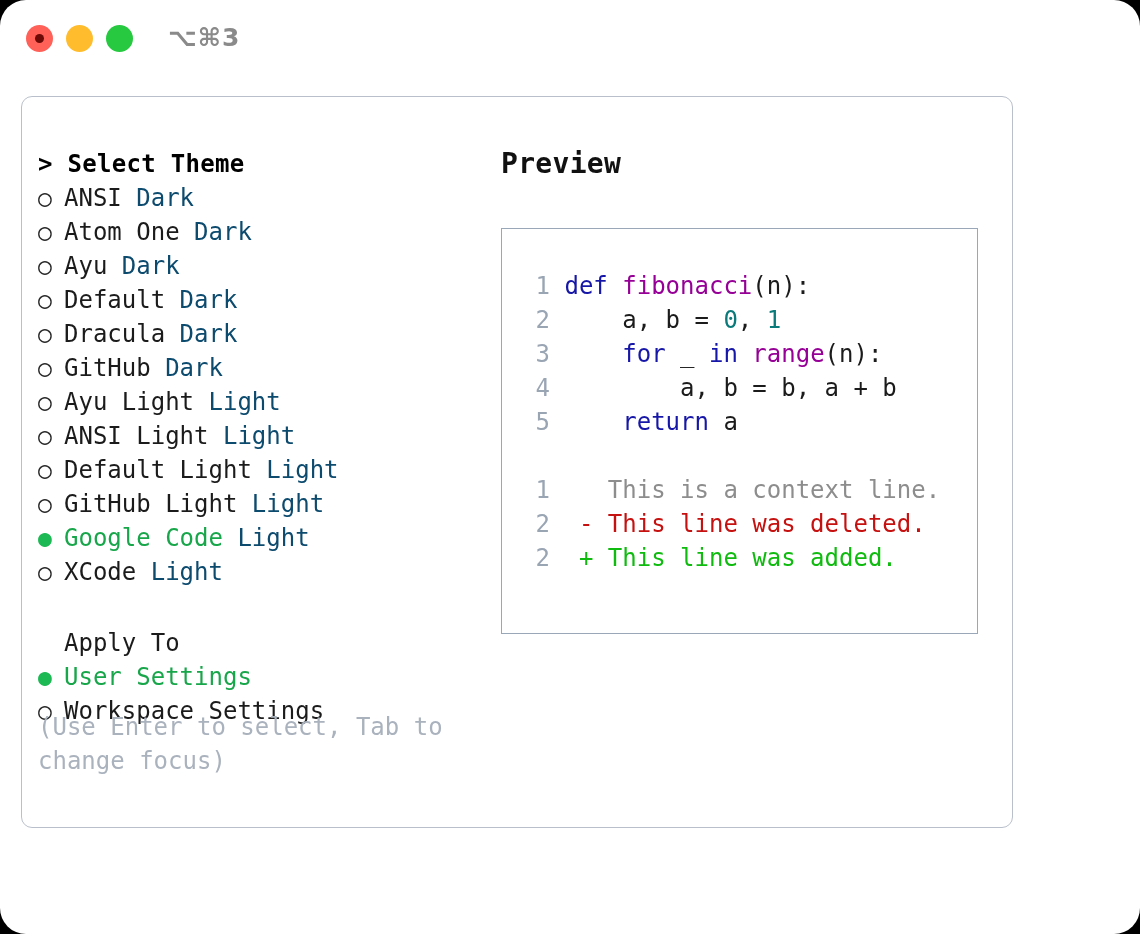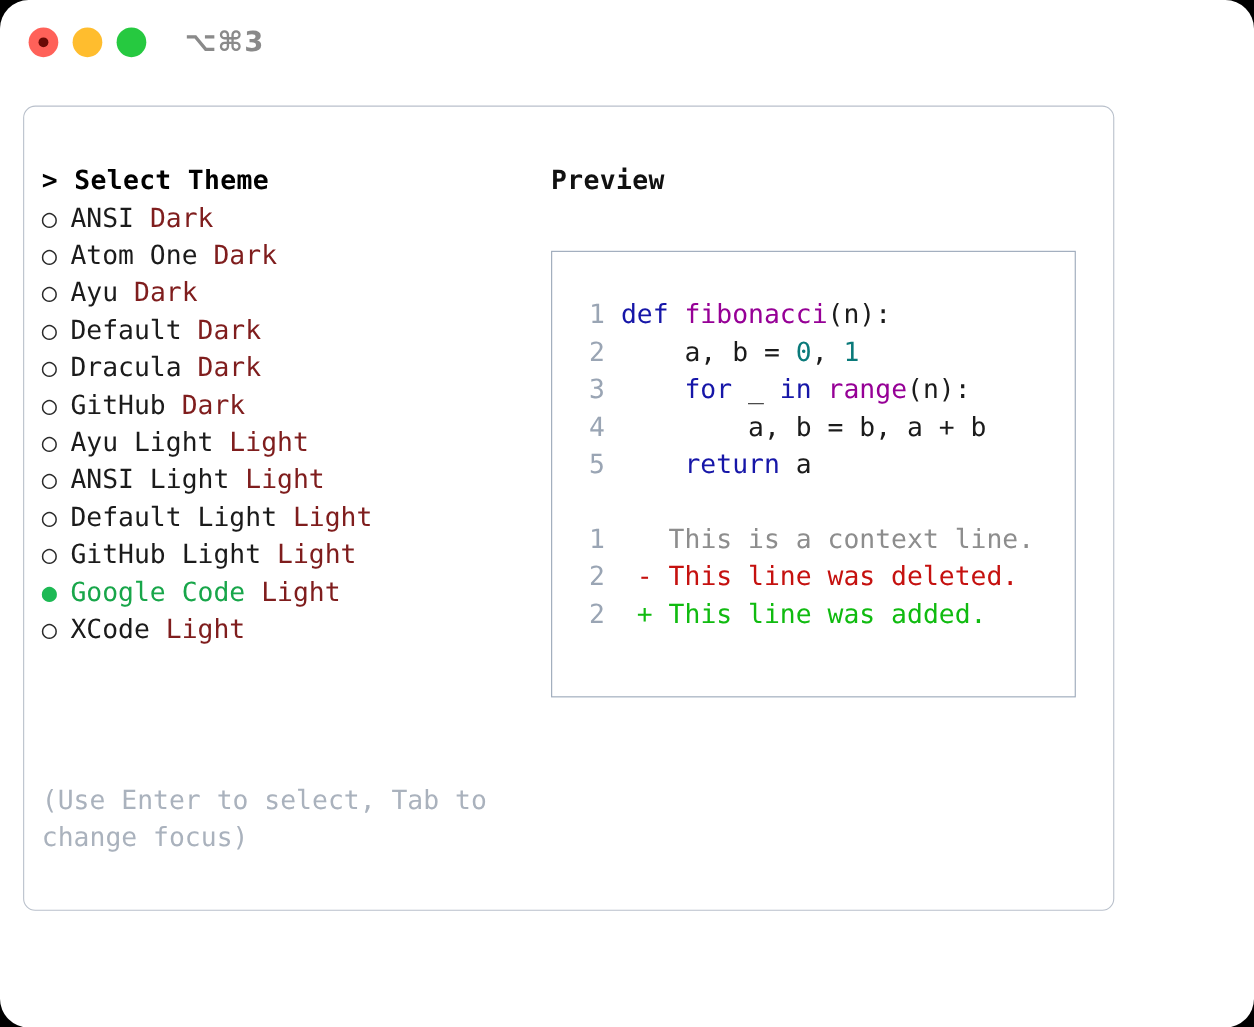--- a/index.html
+++ b/index.html
@@ -94,21 +94,21 @@
     color: #2b2b2b;
   }
   .marker.sel { color: #1db954; }
   .row.header-row {
     font-weight: bold;
     color: #000000;
     letter-spacing: 0.3px;
   }
   .name { color: #1b1b1b; margin-top: 21px; }
   .name.sel { color: #18a64a; }
-  .variant { color: #7f1d1d; }
+  .variant { color: #0c4a6e; }
 
   #apply-block { margin-top: 37px; }
   .row.apply-title {
     color: #1b1b1b;
     padding-left: 26px;
   }
 
   #hint {
     position: absolute;
     left: 16px;
@@ -121,21 +121,21 @@
   }
 
   
   #right-col {
     position: absolute;
     left: 479px;
     top: 50px;
     width: 490px;
   }
   #preview-title {
-    font-size: 24px;
+    font-size: 28px;
     font-weight: bold;
     color: #111111;
     line-height: 34px;
     letter-spacing: 0.3px;
   }
   #preview-box {
     margin-top: 47px;
     width: 477px;
     height: 406px;
     border: 1.5px solid #9aa7b8;
@@ -191,20 +191,27 @@
           <div class="row"><span class="marker">○</span><span class="name">Dracula</span> <span class="variant">Dark</span></div>
           <div class="row"><span class="marker">○</span><span class="name">GitHub</span> <span class="variant">Dark</span></div>
           <div class="row"><span class="marker">○</span><span class="name">Ayu Light</span> <span class="variant">Light</span></div>
           <div class="row"><span class="marker">○</span><span class="name">ANSI Light</span> <span class="variant">Light</span></div>
           <div class="row"><span class="marker">○</span><span class="name">Default Light</span> <span class="variant">Light</span></div>
           <div class="row"><span class="marker">○</span><span class="name">GitHub Light</span> <span class="variant">Light</span></div>
           <div class="row"><span class="marker sel">●</span><span class="name sel">Google Code</span> <span class="variant">Light</span></div>
           <div class="row"><span class="marker">○</span><span class="name">XCode</span> <span class="variant">Light</span></div>
         </div>
 
+      <div id="apply-block">
+        <div class="row apply-title">Apply To</div>
+        <div id="apply-list">
+            <div class="row"><span class="marker sel">●</span><span class="name sel">User Settings</span></div>
+            <div class="row"><span class="marker">○</span><span class="name">Workspace Settings</span></div>
+          </div>
+      </div>
     </div>
 
     <div id="hint">(Use Enter to select, Tab to change focus)</div>
 
     <div id="right-col">
       <div id="preview-title">Preview</div>
 
       <div id="preview-box">
         <div id="code-block">
             <div class="code-line"><span class="lnum">1</span> <span class="tok-kw">def </span><span class="tok-fn">fibonacci</span><span class="tok-pl">(n):</span></div>

